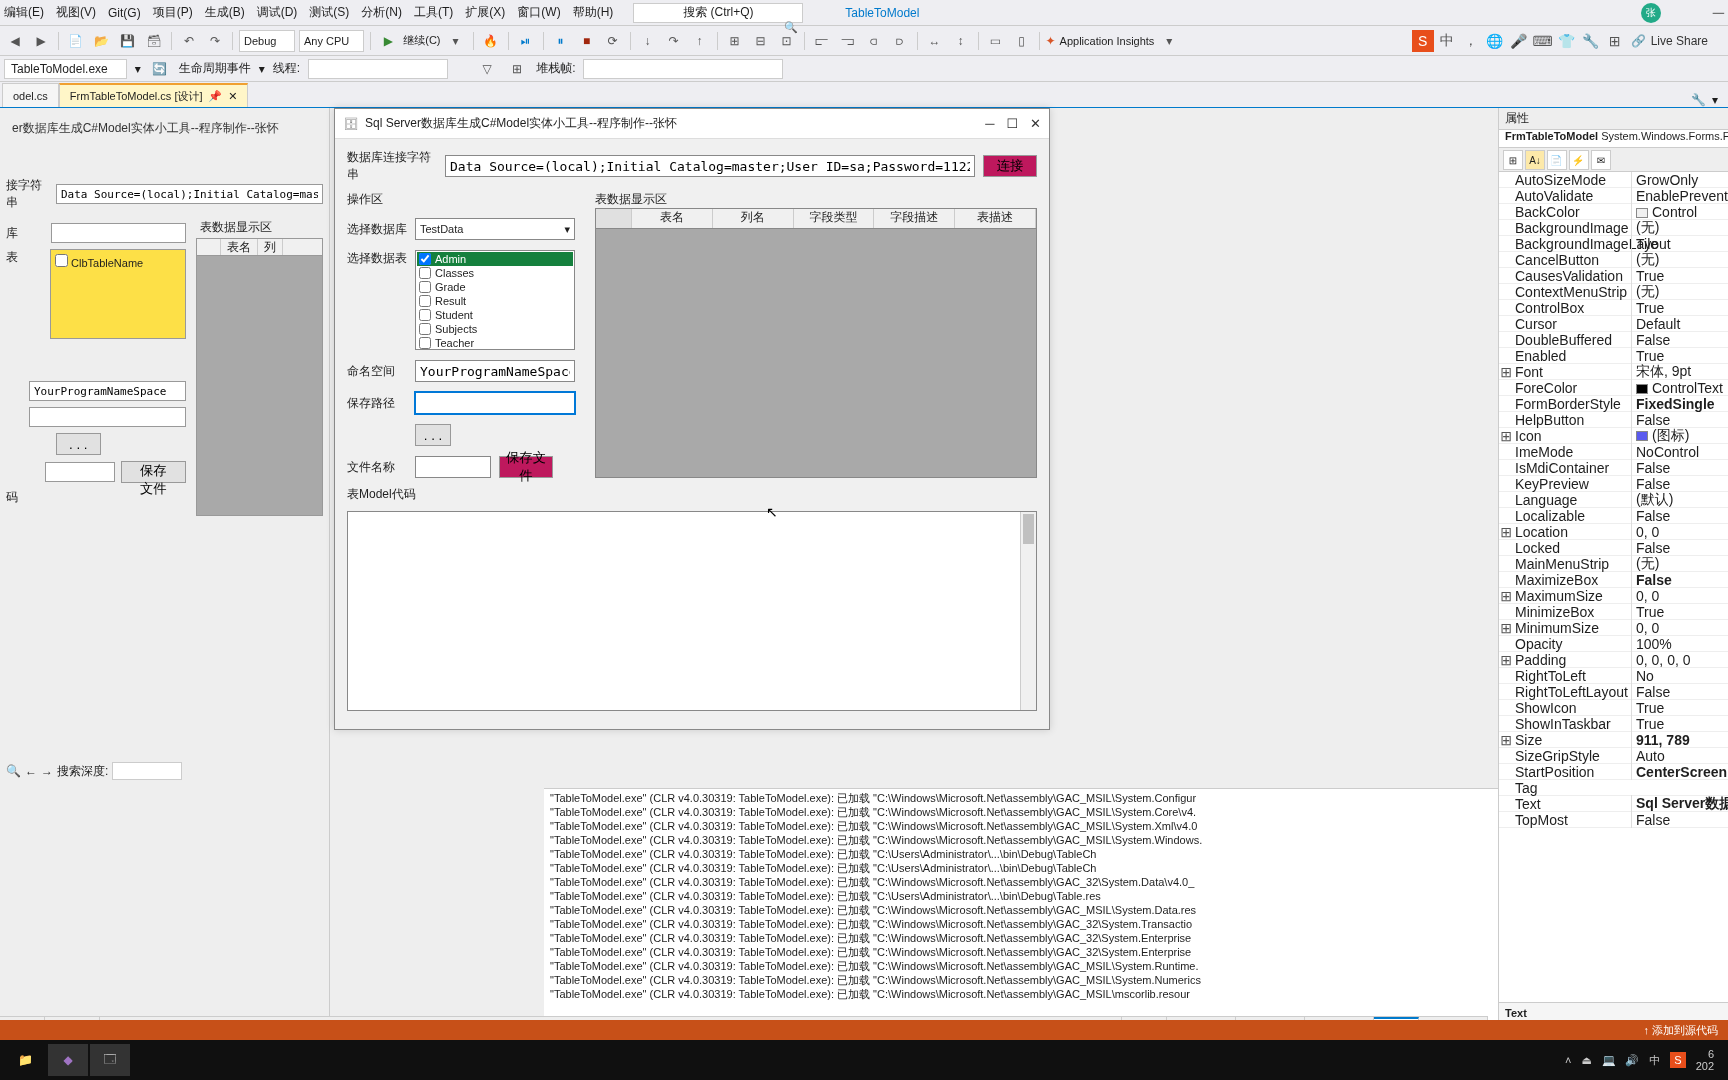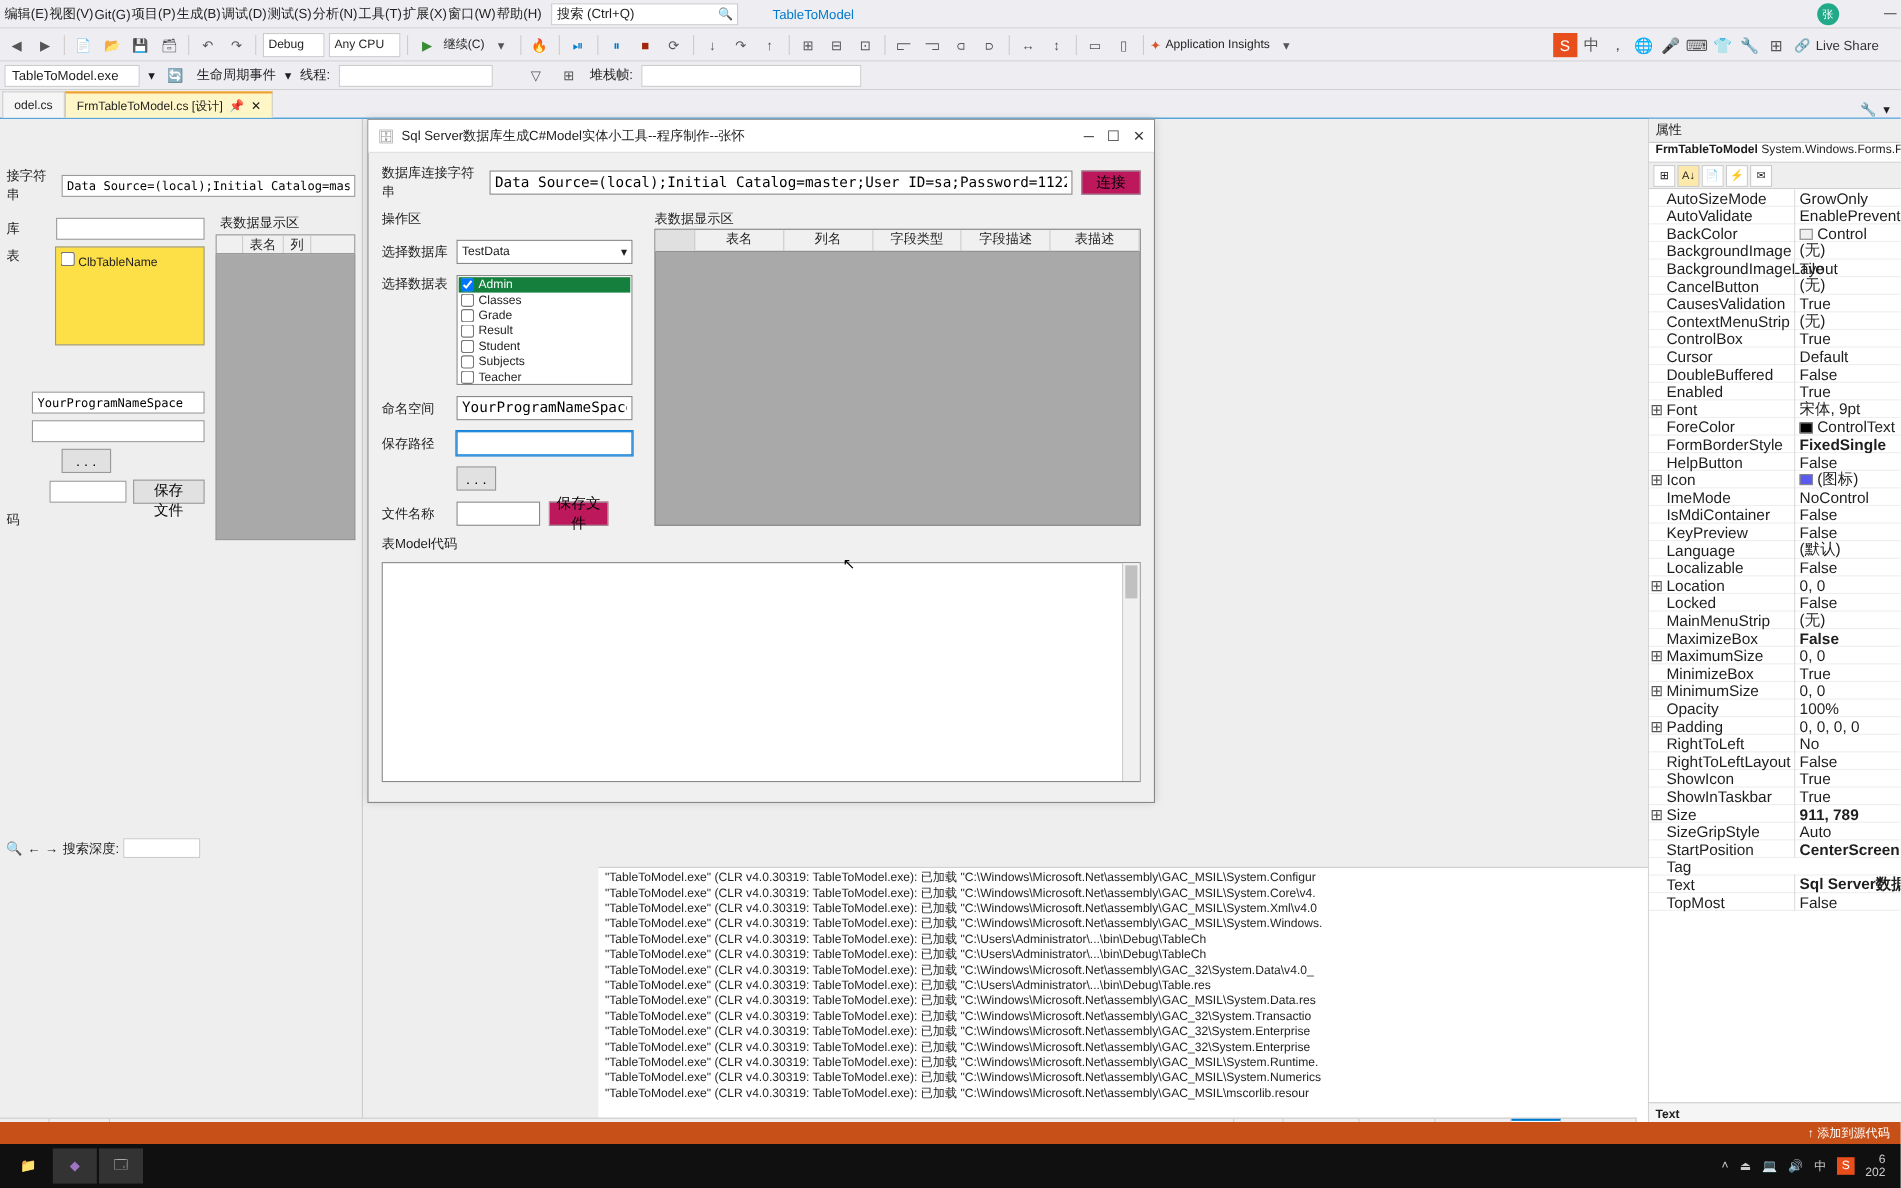--- a/index.html
+++ b/index.html
@@ -1,21 +1,21 @@
 <!DOCTYPE html>
 <html><head>
 <meta charset="utf-8">
 <style>
 * { box-sizing: border-box; margin: 0; padding: 0; font-family: "Microsoft YaHei", "Segoe UI", sans-serif; }
 body { width: 1728px; height: 1080px; background: #f0f0f0; overflow: hidden; font-size: 12px; color: #1e1e1e; position: relative; }
 
 
-.menubar { height: 26px; background: #eeeef2; display: flex; align-items: center; padding: 0 4px; gap: 1px; border-bottom: 1px solid #ccc; }
+.menubar { height: 26px; background: #eeeef2; display: flex; align-items: center; padding: 0 4px; gap: 12px; border-bottom: 1px solid #ccc; }
 .menubar span { cursor: default; font-size: 12px; color: #1e1e1e; }
-.menubar .search-box { margin-left: 8px; width: 170px; height: 20px; border: 1px solid #ccc; background: #fff; display: flex; align-items: center; padding: 0 4px; color: #888; }
+.menubar .search-box { margin-left: 8px; width: 170px; height: 20px; border: 1px solid #ccc; background: #fff; display: flex; align-items: center; padding: 0 4px; color: #888; flex-direction: column; }
 .menubar .search-box .mag { margin-left: auto; font-size: 11px; }
 .menubar .app-title { margin-left: 30px; color: #007acc; font-size: 12px; }
 .menubar .avatar { margin-left: auto; margin-right: 40px; width: 20px; height: 20px; border-radius: 50%; background: #2a8; color:#fff; display:flex;align-items:center;justify-content:center;font-size:10px;}
 
 
 .toolbar { height: 30px; background: #eeeef2; display: flex; align-items: center; padding: 0 4px; gap: 4px; border-bottom: 1px solid #ccc; }
 .tb-btn { width: 22px; height: 22px; display: inline-flex; align-items: center; justify-content: center; color: #555; }
 .tb-sep { width: 1px; height: 18px; background: #ccc; margin: 0 2px; }
 .tb-combo { height: 22px; border: 1px solid #ccc; background: #fff; padding: 0 14px 0 4px; font-size: 11px; min-width: 56px; display:inline-flex;align-items:center; }
 .tb-btn.play { color: #388a34; }
@@ -235,20 +235,21 @@
   </div>
   <div class="right-icons">
     <span>🔧</span>
     <span>▾</span>
   </div>
 </div>
 
 <div class="workspace">
 
   <div class="bg-form-left">
+    <div class="bg-title">er数据库生成C#Model实体小工具--程序制作--张怀</div>
     <div style="height:30px"></div>
     <div class="bg-row">
       <span class="bg-label">接字符串</span>
       <input class="bg-input" value="Data Source=(local);Initial Catalog=master;User ID=sa;P" style="">
     </div>
     <div style="display:flex; gap:10px;">
       <div style="width:180px;">
         <div class="bg-row">
           <span class="bg-label">库</span>
           <div class="bg-combo"></div>

